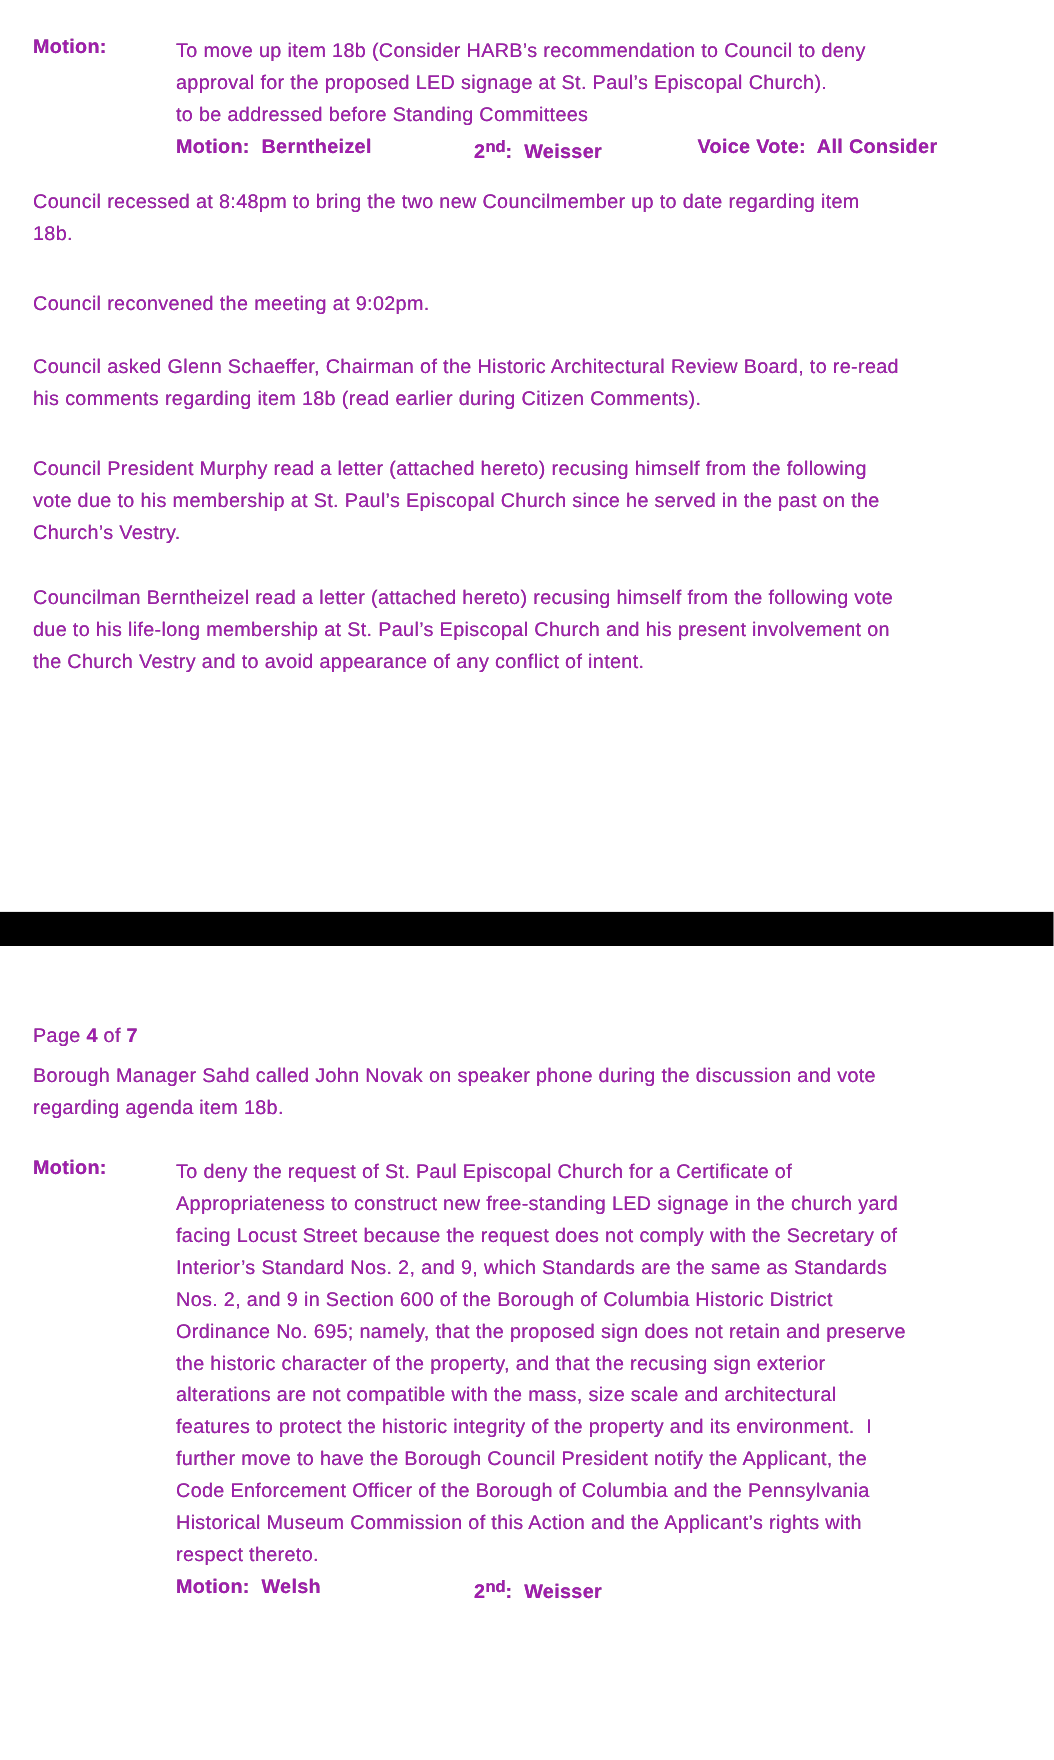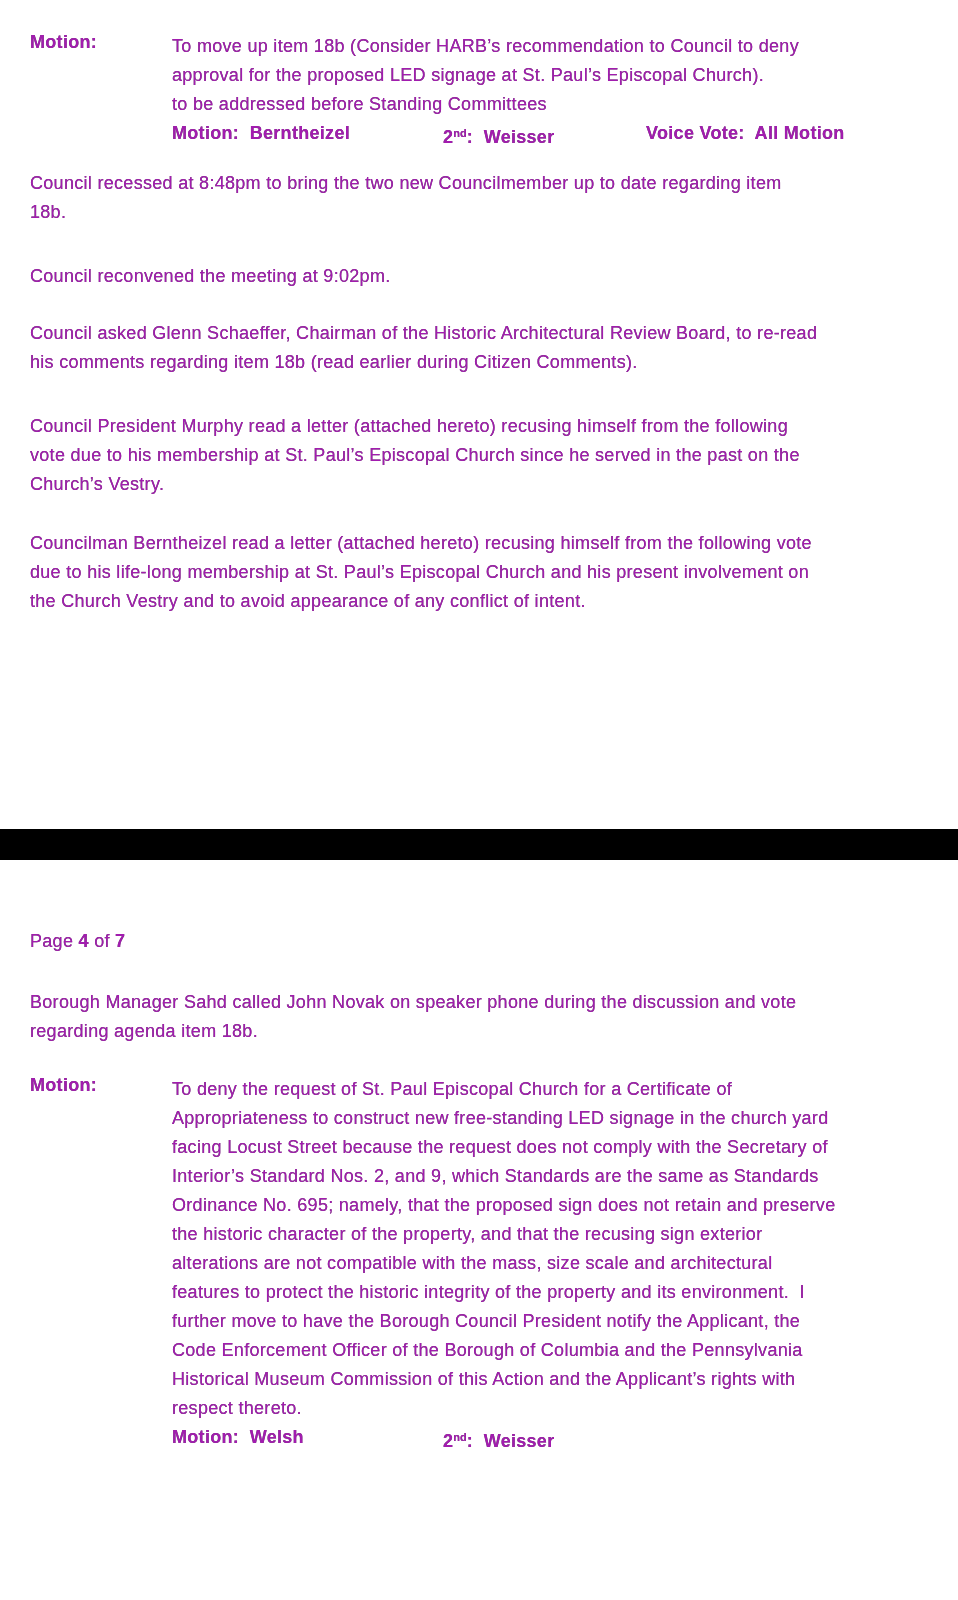--- a/index.html
+++ b/index.html
@@ -13,42 +13,42 @@
     font-size: 18px;
     color: #a21caf;
     letter-spacing: 0.3px;
     text-shadow: 0 0 0.6px rgba(61,61,61,0.85);
   }
   .section-top { padding: 32px 0 0 30px; }
   .section-bottom { padding: 67px 0 0 30px; }
   .line { white-space: pre; line-height: 29px; height: 29px; }
   .motion-block { display: flex; }
   .motion-label { width: 130px; font-weight: bold; flex: 0 0 130px; }
-  .motion-body { flex: 1 1 auto; margin-left: 12px; }
+  .motion-body { flex: 1 1 auto; }
   .vote-line { position: relative; height: 29px; font-weight: bold; }
   .vote-line .v1 { position: absolute; left: 0; white-space: pre; line-height: 29px; }
   .vote-line .v2 { position: absolute; left: 271px; white-space: pre; line-height: 29px; }
   .vote-line .v3 { position: absolute; left: 474px; white-space: pre; line-height: 29px; }
-  sup.ord { font-size: 11px; vertical-align: 6px; letter-spacing: 0; }
+  sup.ord { font-size: 15px; vertical-align: 6px; letter-spacing: 0; }
   .para { margin: 0; }
   .m1 { margin-bottom: 21px; }
   .p1 { margin-bottom: 35px; }
   .p2 { margin-bottom: 28px; }
   .p3 { margin-bottom: 35px; }
   .p4 { margin-bottom: 30px; }
   .p5 { margin-bottom: 12px; }
   .page-break-bar {
     margin-top: 213px;
     width: 958px;
     height: 31px;
     background: #000000;
   }
   .footer-line { white-space: pre; line-height: 29px; height: 29px; }
   .footer-line .num { font-weight: bold; }
-  .p-borough { margin-top: 32px; }
+  .p-borough { margin-top: 8px; }
   .m2 { margin-top: 29px; }
   .bold-lines .line { font-weight: bold; }
 </style>
 </head>
 <body>
 
 <div class="page">
 
   <div class="section-top">
 
@@ -56,21 +56,21 @@
       <div class="motion-label">Motion:</div>
       <div class="motion-body">
         <div>
             <div class="line">To move up item 18b (Consider HARB’s recommendation to Council to deny</div>
             <div class="line">approval for the proposed LED signage at St. Paul’s Episcopal Church).</div>
             <div class="line">to be addressed before Standing Committees</div>
           </div>
         <div class="vote-line">
           <span class="v1">Motion:  Berntheizel</span>
           <span class="v2"><span>2</span><sup class="ord">nd</sup><span>:  Weisser</span></span>
-          <span class="v3">Voice Vote:  All Motion</span>
+          <span class="v3">Voice Vote:  All Consider</span>
         </div>
       </div>
     </div>
 
     <div class="para p1">
         <div class="line">Council recessed at 8:48pm to bring the two new Councilmember up to date regarding item</div>
         <div class="line">18b.</div>
       </div>
     <div class="para p2">
         <div class="line">Council reconvened the meeting at 9:02pm.</div>
@@ -104,20 +104,21 @@
       </div>
 
     <div class="motion-block m2">
       <div class="motion-label">Motion:</div>
       <div class="motion-body">
         <div>
             <div class="line">To deny the request of St. Paul Episcopal Church for a Certificate of</div>
             <div class="line">Appropriateness to construct new free-standing LED signage in the church yard</div>
             <div class="line">facing Locust Street because the request does not comply with the Secretary of</div>
             <div class="line">Interior’s Standard Nos. 2, and 9, which Standards are the same as Standards</div>
+            <div class="line">Nos. 2, and 9 in Section 600 of the Borough of Columbia Historic District</div>
             <div class="line">Ordinance No. 695; namely, that the proposed sign does not retain and preserve</div>
             <div class="line">the historic character of the property, and that the recusing sign exterior</div>
             <div class="line">alterations are not compatible with the mass, size scale and architectural</div>
             <div class="line">features to protect the historic integrity of the property and its environment.  I</div>
             <div class="line">further move to have the Borough Council President notify the Applicant, the</div>
             <div class="line">Code Enforcement Officer of the Borough of Columbia and the Pennsylvania</div>
             <div class="line">Historical Museum Commission of this Action and the Applicant’s rights with</div>
             <div class="line">respect thereto.</div>
           </div>
         <div class="vote-line">

